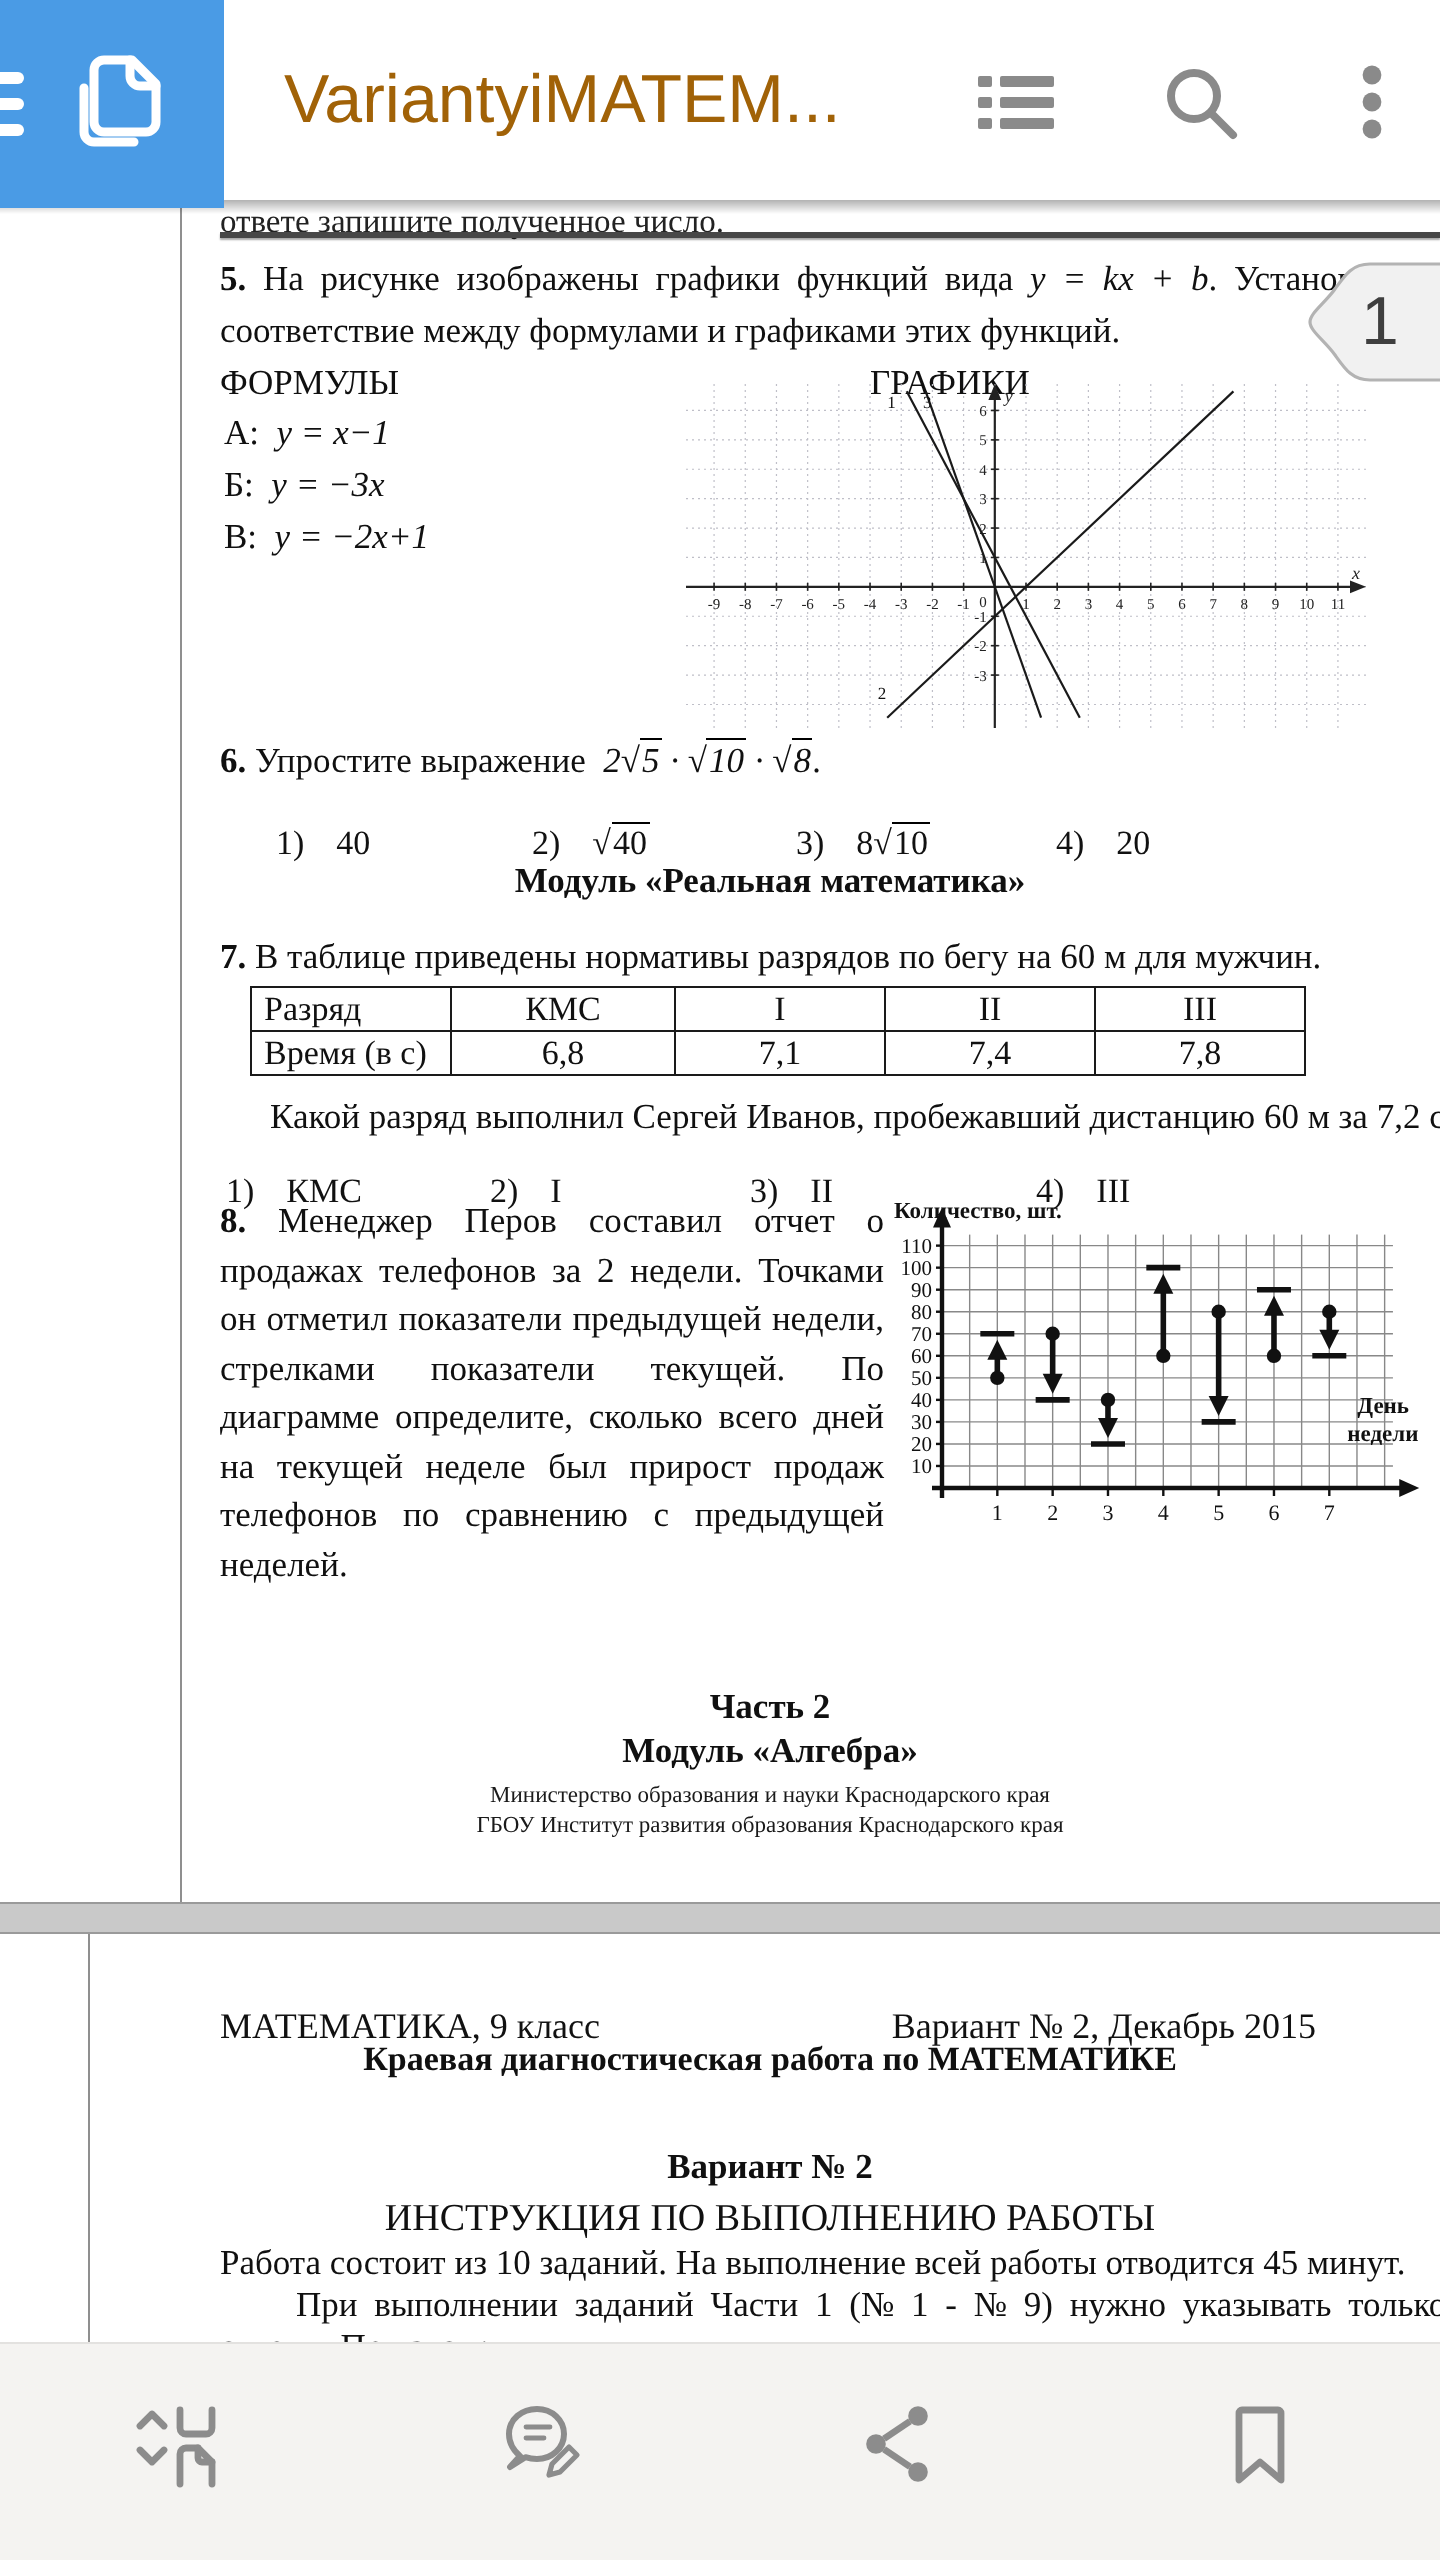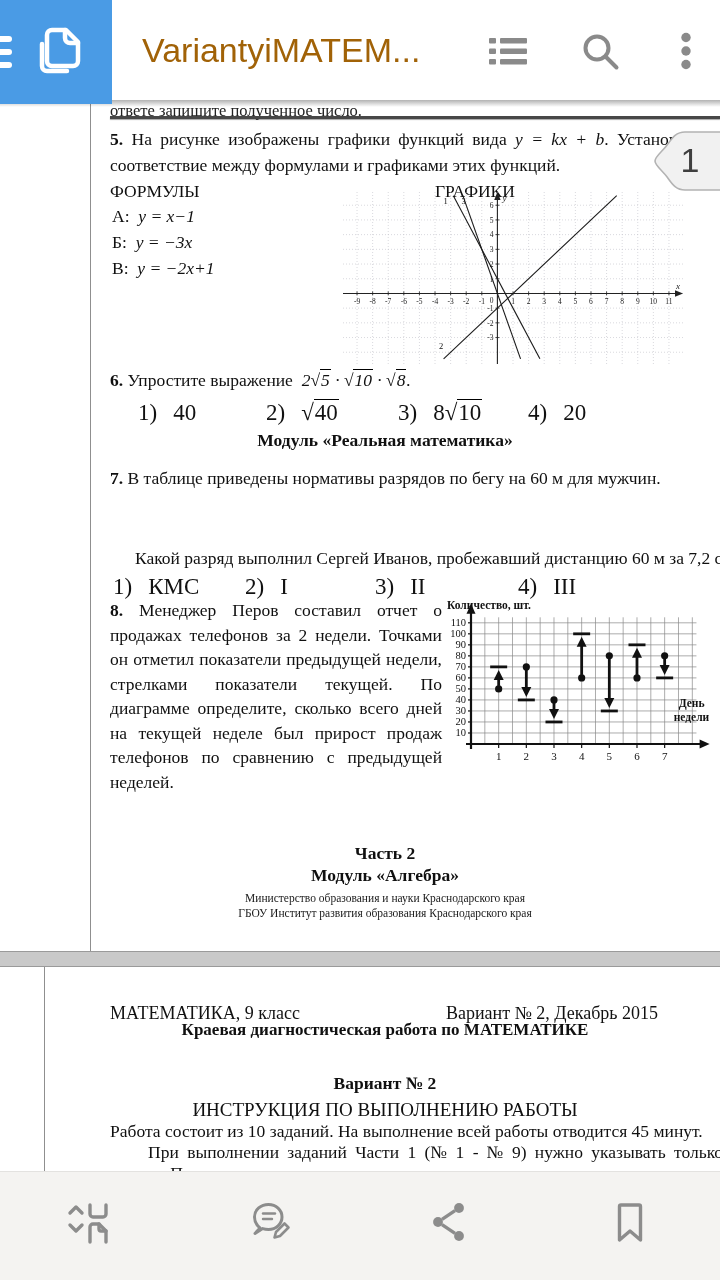--- a/index.html
+++ b/index.html
@@ -27,21 +27,21 @@
   .doc-text{font-size:17.5px;line-height:25px;color:#101010;}
   .small-text{font-size:11.5px;line-height:15px;color:#1a1a1a;}
   .b{font-weight:bold;}
   .i{font-style:italic;}
   .nowrap{white-space:nowrap;}
   .just{text-align:justify;}
   .center{text-align:center;}
   .clip-line{left:110px;top:1px;font-size:16.5px;color:#222;white-space:nowrap;}
   .dark-rule{left:110px;top:16px;width:610px;height:3px;background:#474747;
     box-shadow:0 1px 1px rgba(0,0,0,.35);}
-  .opt{position:absolute;top:4px;white-space:nowrap;font-size:23px;}
+  .opt{position:absolute;top:16px;white-space:nowrap;font-size:17px;}
   .opt .val{margin-left:16px;}
   
   .sq{white-space:nowrap;}
   .sq .rad{border-top:1.4px solid #000;padding:0 1px;}
   
   table.norm{border-collapse:collapse;font-size:17px;}
   table.norm td{border:1.3px solid #1a1a1a;height:21px;padding:0 6px;text-align:center;}
   table.norm td.lft{text-align:left;}
   
   .toolbar{left:0;top:1171px;width:720px;height:109px;background:#f4f3f1;z-index:35;
@@ -197,20 +197,45 @@
       <span class="opt" style="left:288px;"><span>3)</span><span class="val"><span>8</span><span class="sq"><span>√</span><span class="rad">10</span></span></span></span>
       <span class="opt" style="left:418px;"><span>4)</span><span class="val"><span>20</span></span></span>
     </div>
 
     <div class="abs doc-text b center" style="left:110px;top:328px;width:550px;">Модуль «Реальная математика»</div>
 
     <div class="abs doc-text nowrap" style="left:110px;top:366px;">
       <span class="b">7.</span>
       <span>В таблице приведены нормативы разрядов по бегу на 60 м для мужчин.</span>
     </div>
+    <table class="norm abs" style="left:125px;top:393px;">
+      <colgroup>
+          <col style="width:100px">
+          <col style="width:112px">
+          <col style="width:105px">
+          <col style="width:105px">
+          <col style="width:105px">
+        </colgroup>
+      <tbody>
+          <tr>
+        <td class="lft">Разряд</td>
+        <td>КМС</td>
+        <td>I</td>
+        <td>II</td>
+        <td>III</td>
+      </tr>
+      <tr>
+        <td class="lft">Время (в с)</td>
+        <td>6,8</td>
+        <td>7,1</td>
+        <td>7,4</td>
+        <td>7,8</td>
+      </tr>
+    </tbody>
+      </table>
     <div class="abs doc-text nowrap" style="left:135px;top:446px;">Какой разряд выполнил Сергей Иванов, пробежавший дистанцию 60 м за 7,2 с?</div>
     <div class="abs" style="left:0;top:470px;width:720px;height:26px;">
       <span class="opt" style="left:113px;"><span>1)</span><span class="val">КМС</span></span>
       <span class="opt" style="left:245px;"><span>2)</span><span class="val">I</span></span>
       <span class="opt" style="left:375px;"><span>3)</span><span class="val">II</span></span>
       <span class="opt" style="left:518px;"><span>4)</span><span class="val">III</span></span>
     </div>
 
     <div class="abs doc-text just" style="left:110px;top:498px;width:332px;line-height:24.5px;">
       <span class="b">8.</span>

